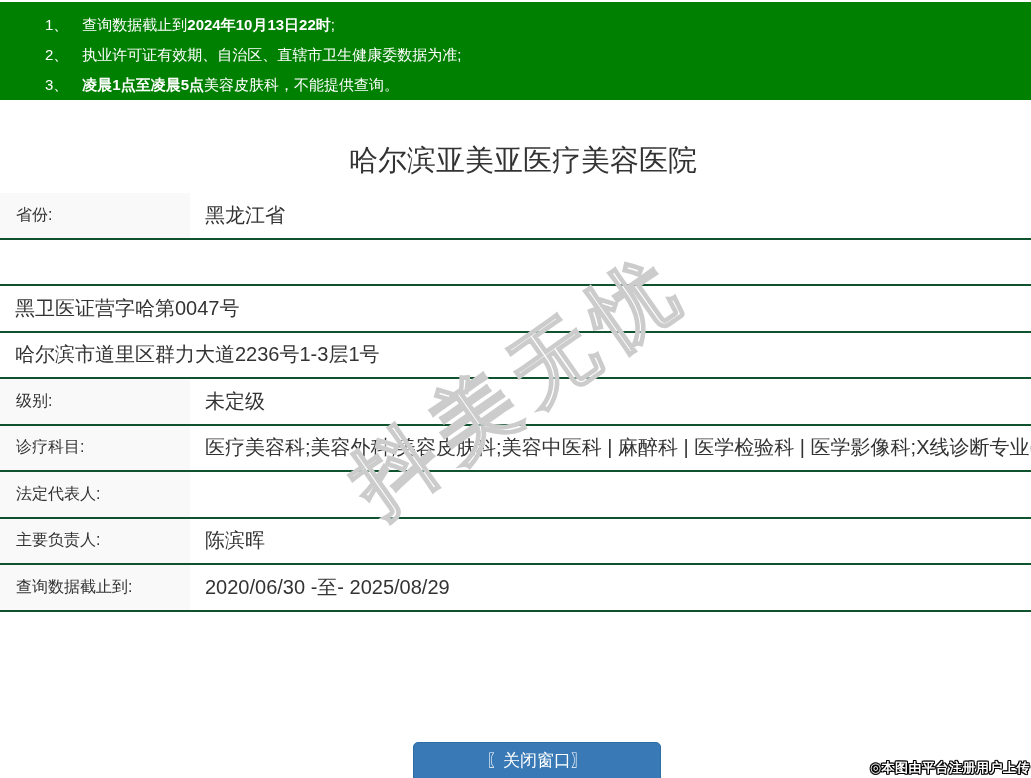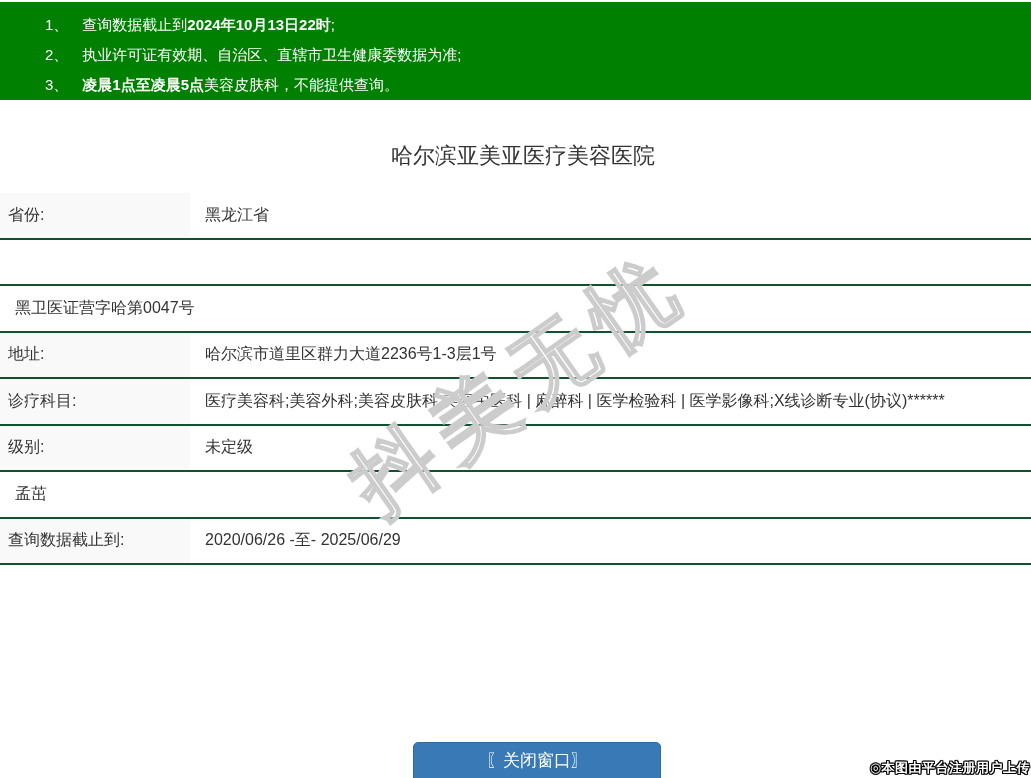--- a/index.html
+++ b/index.html
@@ -10,34 +10,34 @@
   }
   .notice {
     margin-top:2px; width:1031px; height:98px;
     background:#008000; color:#ffffff; padding:8px 10px 0 45px;
   }
   .notice-line { line-height:30px; font-size:15px; white-space:nowrap; }
   .notice-line .num { margin-right:14px; }
   .notice-line b { font-weight:bold; }
   .page-title {
     position:absolute; top:141px; left:0; width:1031px;
-    text-align:center; font-size:22px; font-weight:400; color:#333;padding-left:15px;
+    text-align:center; font-size:29px; font-weight:400; color:#333;padding-left:15px;
   }
   .info-table { position:absolute; top:193px; left:0; width:1031px; }
   .row {
     display:flex; height:46.5px; border-bottom:2px solid #0e532e; width:1031px;
   }
   .row-label {
     width:190px; min-width:190px; background:#f9f9f9; height:100%;
-    display:flex; align-items:center; padding-left:8px;
+    display:flex; align-items:center; padding-left:16px;
     font-size:16px; color:#333;
   }
   .row-value {
     flex:1; display:flex; align-items:center; padding-left:15px;
-    font-size:16px; color:#333; white-space:nowrap; overflow:hidden;
+    font-size:20px; color:#333; white-space:nowrap; overflow:hidden;
   }
   .watermark {
     position:absolute; left:320px; top:330px; width:400px;
     text-align:center; font-size:82px; font-weight:700; letter-spacing:14px;
     transform:rotate(-35deg);
     color:rgba(255,255,255,0.45);
     -webkit-text-stroke:2px #cccccc;
     pointer-events:none; z-index:5; white-space:nowrap;
   }
   .close-btn {
@@ -77,37 +77,40 @@
   <div class="row">
     <div class="row-label">省份:</div>
     <div class="row-value">黑龙江省</div>
   </div>
   <div class="row">
   </div>
   <div class="row">
     <div class="row-value">黑卫医证营字哈第0047号</div>
   </div>
   <div class="row">
-    <div class="row-label">地址:</div>
     <div class="row-value">哈尔滨市道里区群力大道2236号1-3层1号</div>
+  </div>
+  <div class="row">
+    <div class="row-label">级别:</div>
+    <div class="row-value">未定级</div>
   </div>
   <div class="row">
     <div class="row-label">诊疗科目:</div>
     <div class="row-value">医疗美容科;美容外科;美容皮肤科;美容中医科 | 麻醉科 | 医学检验科 | 医学影像科;X线诊断专业(协议)******</div>
   </div>
   <div class="row">
-    <div class="row-label">级别:</div>
-    <div class="row-value">未定级</div>
+    <div class="row-label">法定代表人:</div>
   </div>
   <div class="row">
-    <div class="row-value">孟茁</div>
+    <div class="row-label">主要负责人:</div>
+    <div class="row-value">陈滨晖</div>
   </div>
   <div class="row">
     <div class="row-label">查询数据截止到:</div>
-    <div class="row-value">2020/06/26 -至- 2025/06/29</div>
+    <div class="row-value">2020/06/30 -至- 2025/08/29</div>
   </div>
 </div>
 
 <div class="watermark">抖美无忧</div>
 
 <button class="close-btn">〖关闭窗口〗</button>
 
 <div class="footer-note">◎本图由平台注册用户上传</div>
 
 </body></html>

